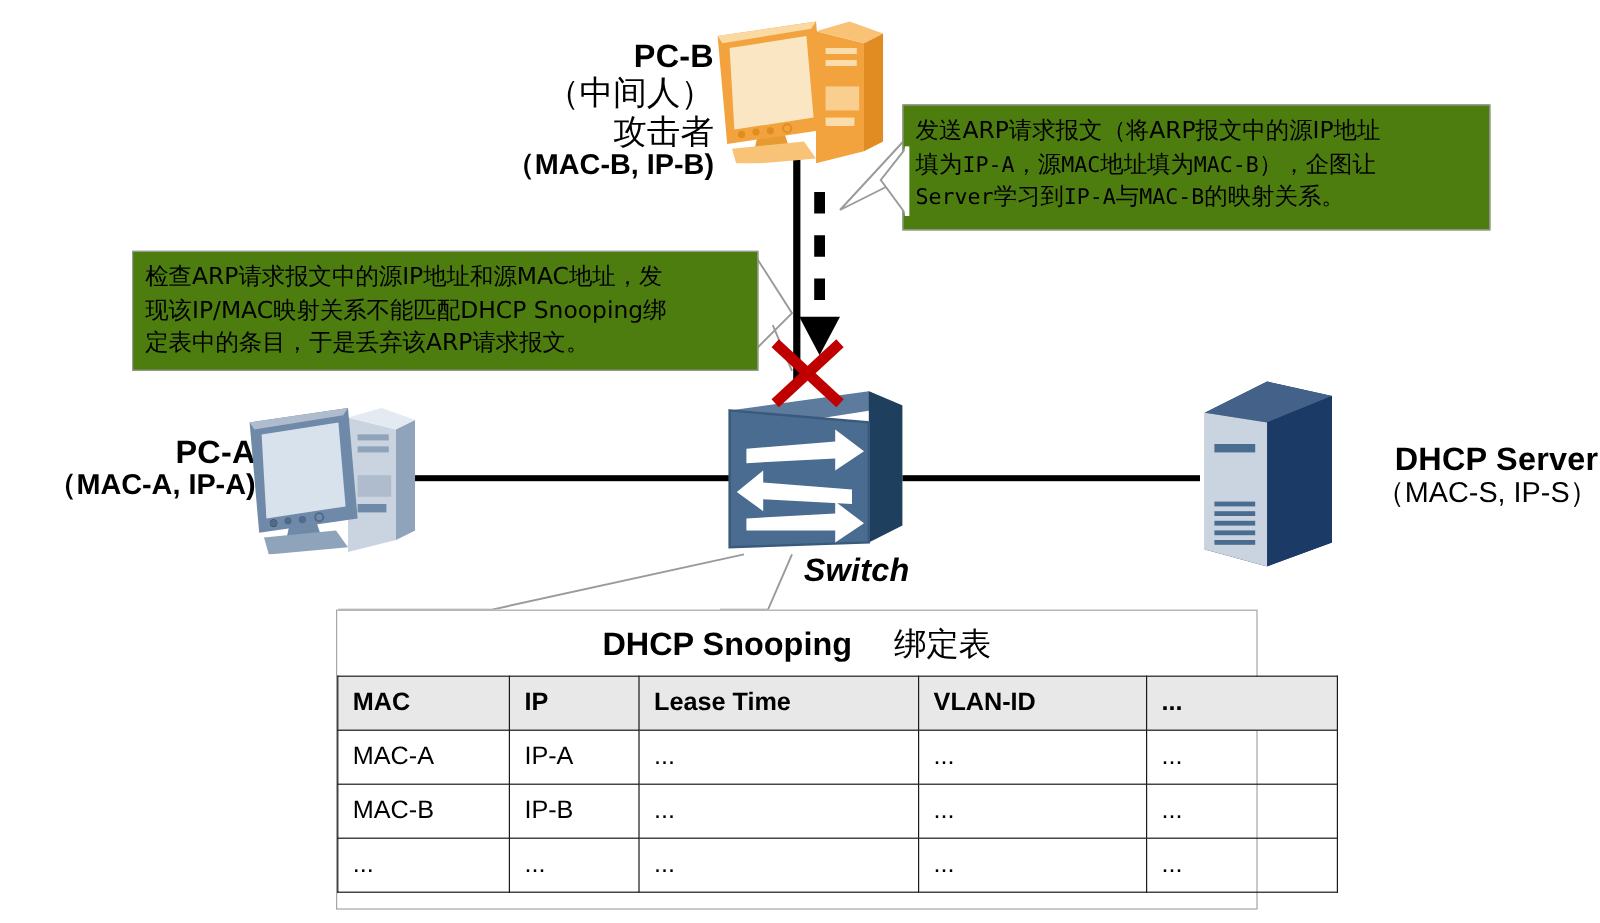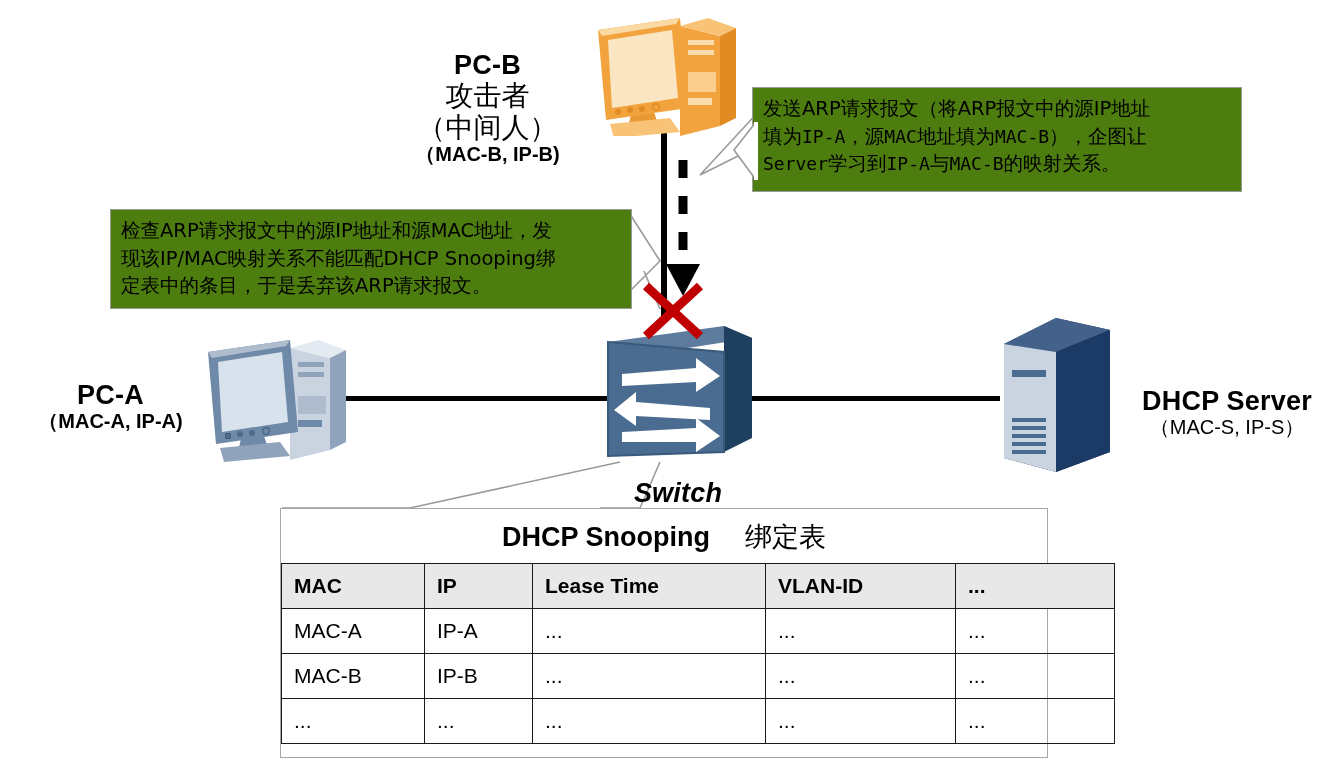--- a/index.html
+++ b/index.html
@@ -16,36 +16,35 @@
     width: 1333px;
     height: 769px;
     background: #ffffff;
     overflow: hidden;
   }
   .abs { position: absolute; }
 
   
   .dev-label {
     position: absolute;
-    text-align: center;
+    text-align: right;
     line-height: 1.12;
     white-space: nowrap;
-    margin-top: 18px;
   }
   .lbl-bold {
     font-weight: bold;
     font-size: 27px;
     letter-spacing: .2px;
   }
   .lbl-cn {
     font-size: 28px;
     font-family: "DejaVu Sans", "Liberation Sans", sans-serif;
   }
   .lbl-plain {
-    font-size: 20px;
+    font-size: 24px;
   }
 
   
   .callout {
     position: absolute;
     background: #4d7c0f;
     border: 1.5px solid #9a9a9a;
     box-sizing: border-box;
     font-size: 19.5px;
     line-height: 1.42;
@@ -217,22 +216,22 @@
     <polygon points="666,264 700,264 683,296" fill="#000000"></polygon>
 
     <g stroke="#c00000" stroke-width="9" stroke-linecap="butt">
       <line x1="646" y1="286" x2="700" y2="336"></line>
       <line x1="700" y1="286" x2="646" y2="336"></line>
     </g>
   </svg>
 
   <div class="dev-label" style="left:380px; top:32px; width:215px;">
     <div class="lbl-bold">PC-B</div>
+    <div class="lbl-cn">（中间人）</div>
     <div class="lbl-cn">攻击者</div>
-    <div class="lbl-cn">（中间人）</div>
     <div class="lbl-plain" style="font-weight:bold;">（MAC-B, IP-B)</div>
   </div>
 
   <div class="dev-label" style="left:8px; top:362px; width:205px;">
     <div class="lbl-bold">PC-A</div>
     <div class="lbl-plain" style="font-weight:bold;">（MAC-A, IP-A)</div>
   </div>
 
   <div class="dev-label lbl-bold" style="left:598px; top:460px; width:160px; z-index:22;font-style:italic;">Switch</div>
 

